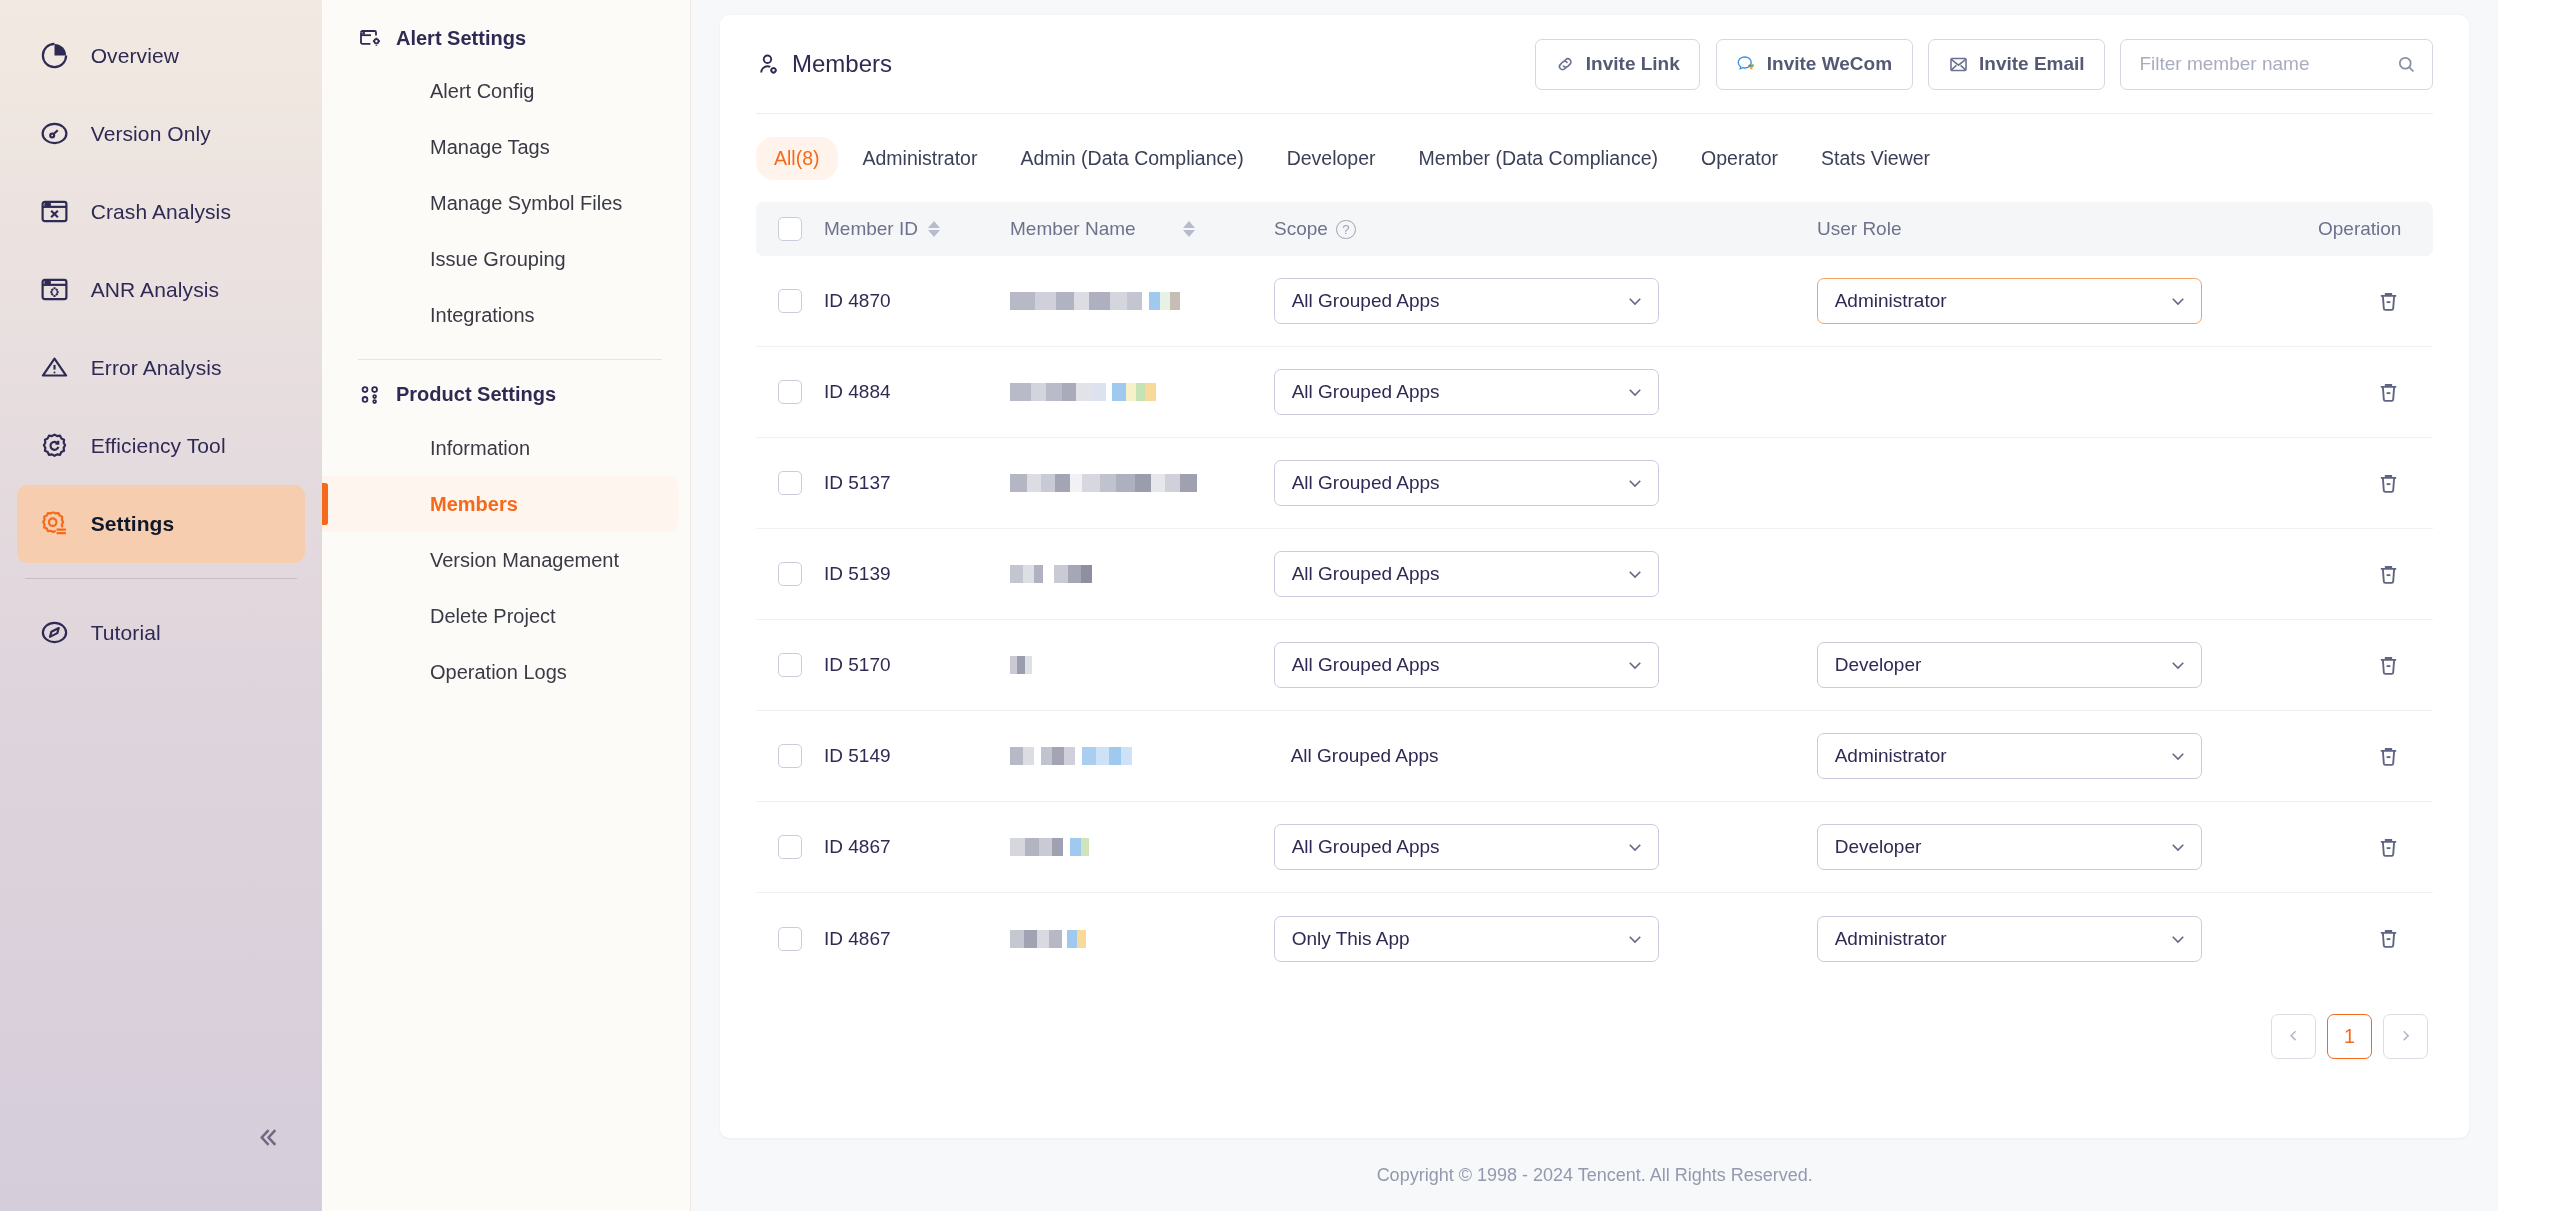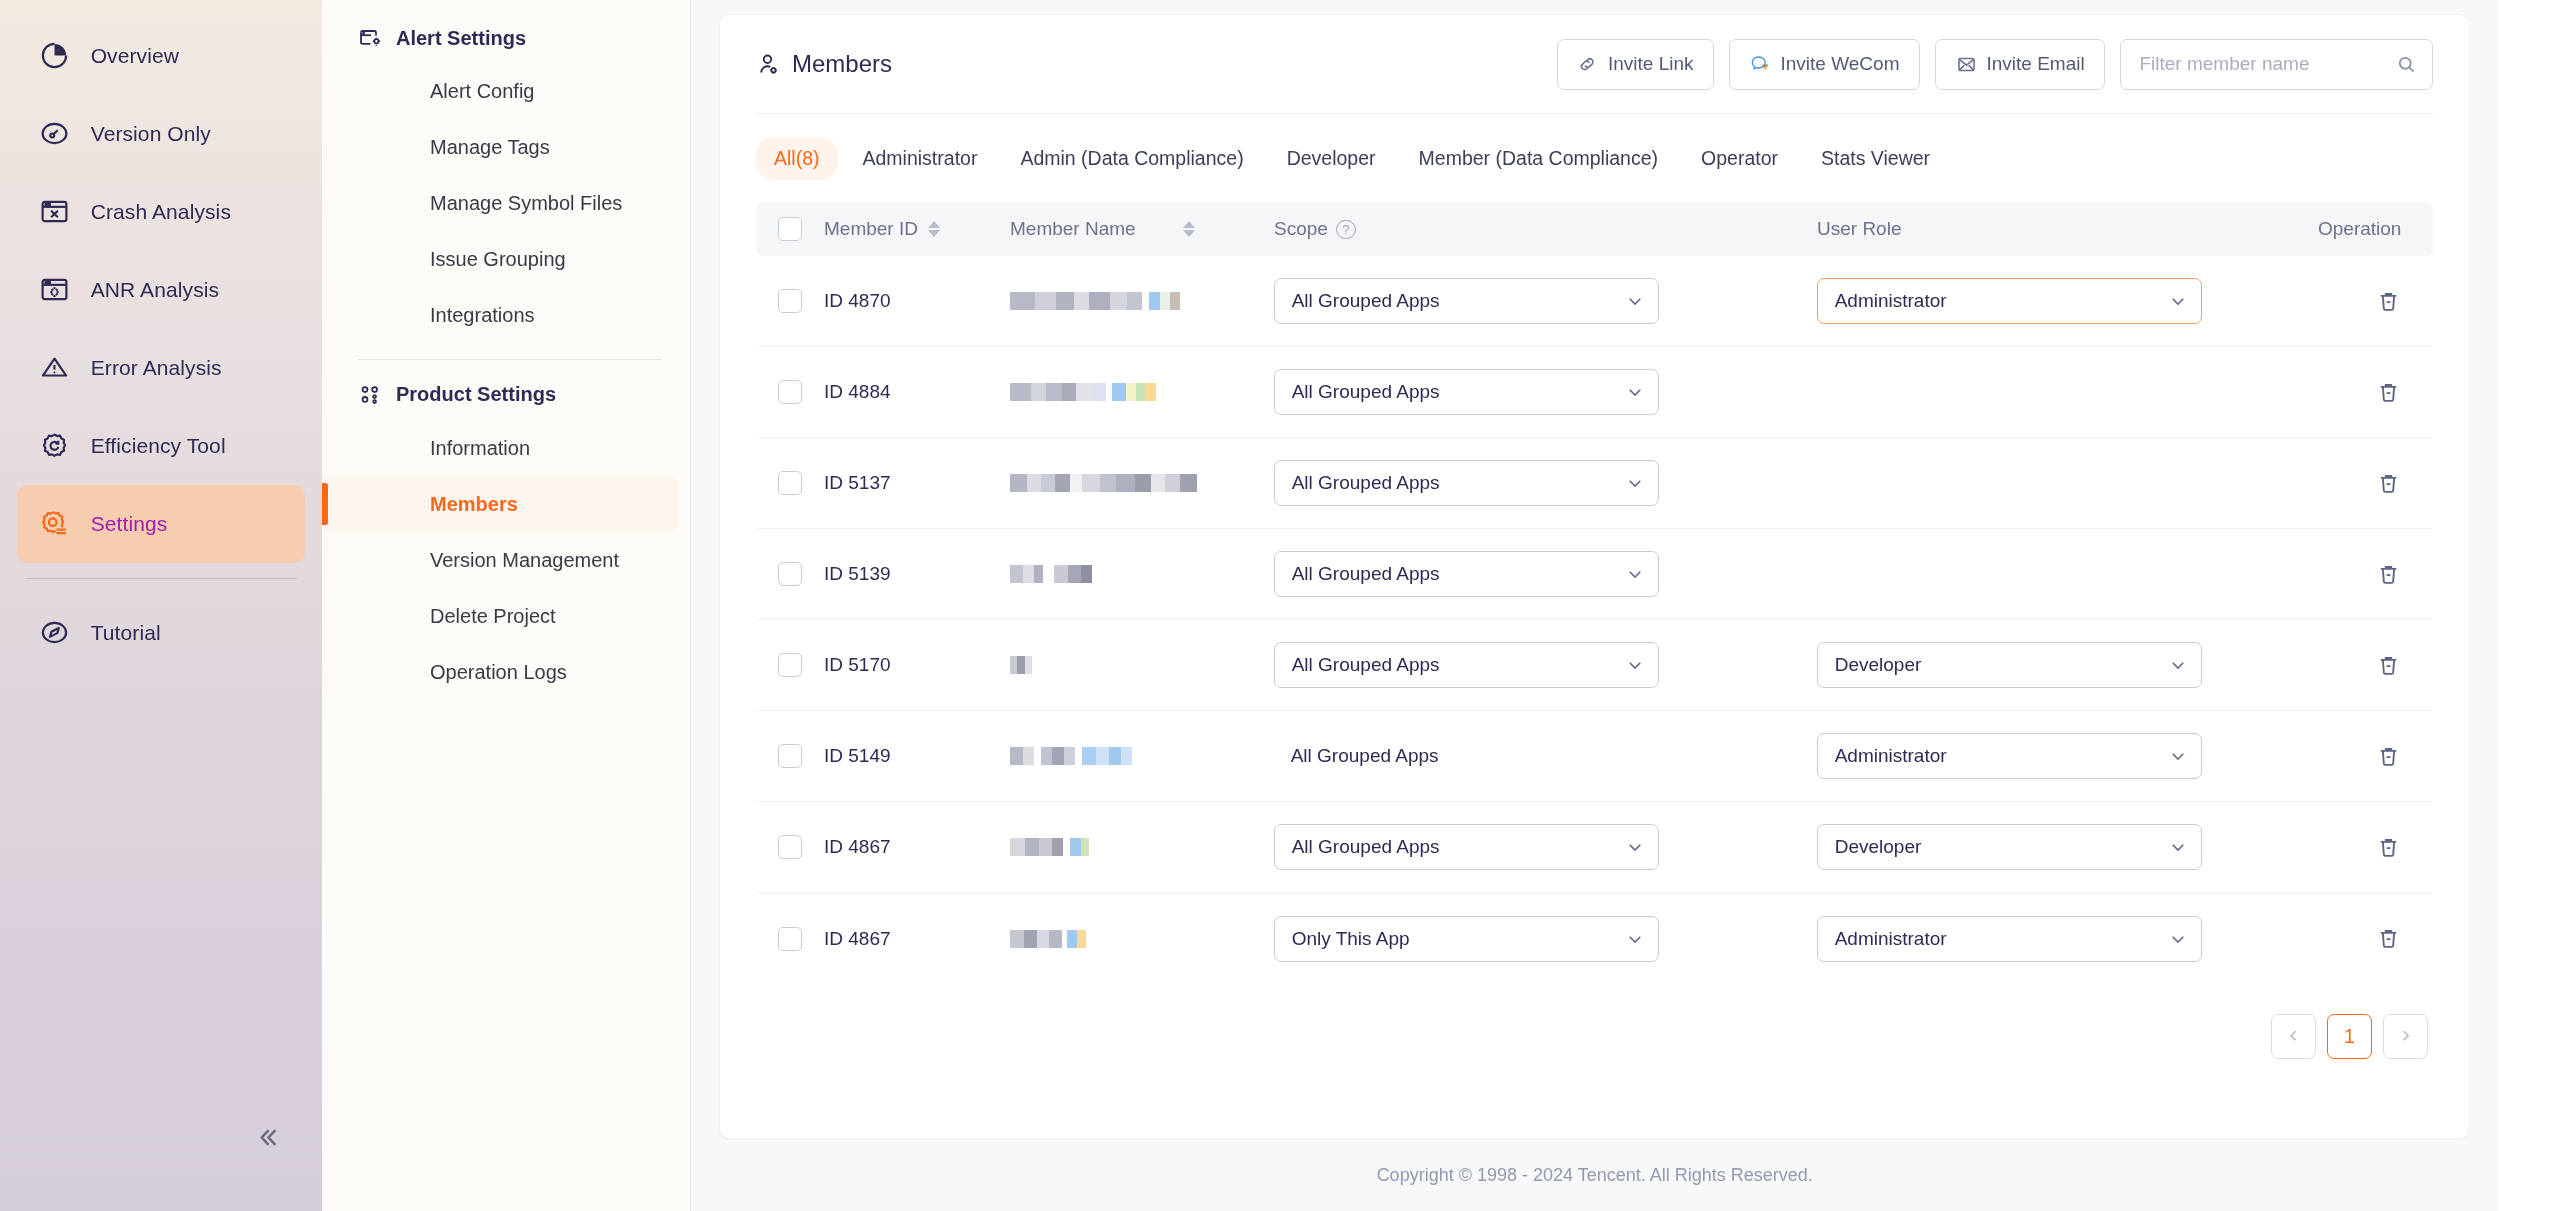--- a/index.html
+++ b/index.html
@@ -21,21 +21,21 @@
   .nav-item {
     display: flex; align-items: center;
     height: 78px;
     margin: 0 16.7px;
     padding-left: 22px;
     border-radius: 11px;
     color: #2f2a53;
     cursor: pointer;
   }
   .nav-item.active { background: #f6cdae; }
-  .nav-item.active .nav-label { color: #a21caf; font-weight: normal; }
+  .nav-item.active .nav-label { color: #0f172a; font-weight: bold; }
   .nav-item.active svg { stroke: #f5691a; }
   .nav-icon { width: 31px; height: 31px; flex: 0 0 31px; display: block; margin-right: 21px; }
   .nav-icon svg { width: 31px; height: 31px; stroke: #2f2a53; fill: none; stroke-width: 1.7; }
   .nav-label { font-size: 21px; letter-spacing: 0.1px; }
   .nav-sep { height: 0.7px; background: rgba(110,100,130,.22); margin: 15.3px 25px 15.3px 25px; }
   .collapse-btn {
     position: absolute; left: 246px; bottom: 54px;
     width: 42px; height: 42px; display: flex; align-items: center; justify-content: center;
     color: #6f6881; cursor: pointer;
   }
@@ -96,21 +96,21 @@
   }
   .card-title { display: flex; align-items: center; color: #2f2a53; font-size: 24px; }
   .card-title .t-icon { width: 25px; height: 25px; margin-right: 11px; flex: 0 0 25px; }
   .card-title .t-icon svg { width: 25px; height: 25px; stroke: #2f2a53; fill: none; stroke-width: 1.8; }
   .head-actions { margin-left: auto; display: flex; align-items: center; gap: 15.3px; }
   .btn {
     display: flex; align-items: center; gap: 9.7px;
     height: 51px; padding: 0 19.5px;
     border: 0.7px solid #d5d7e3; border-radius: 7px;
     background: #fff; color: #555a74; font-size: 19px;
-    cursor: pointer; white-space: nowrap;
+    cursor: pointer; white-space: nowrap; font-weight: bold;
   }
   .btn .b-icon { width: 21px; height: 21px; flex: 0 0 21px; display: block; }
   .btn .b-icon svg { width: 21px; height: 21px; }
   .search-box {
     position: relative;
     width: 313px; height: 51px;
     border: 0.7px solid #d5d7e3; border-radius: 7px;
     background: #fff;
     display: flex; align-items: center;
   }

